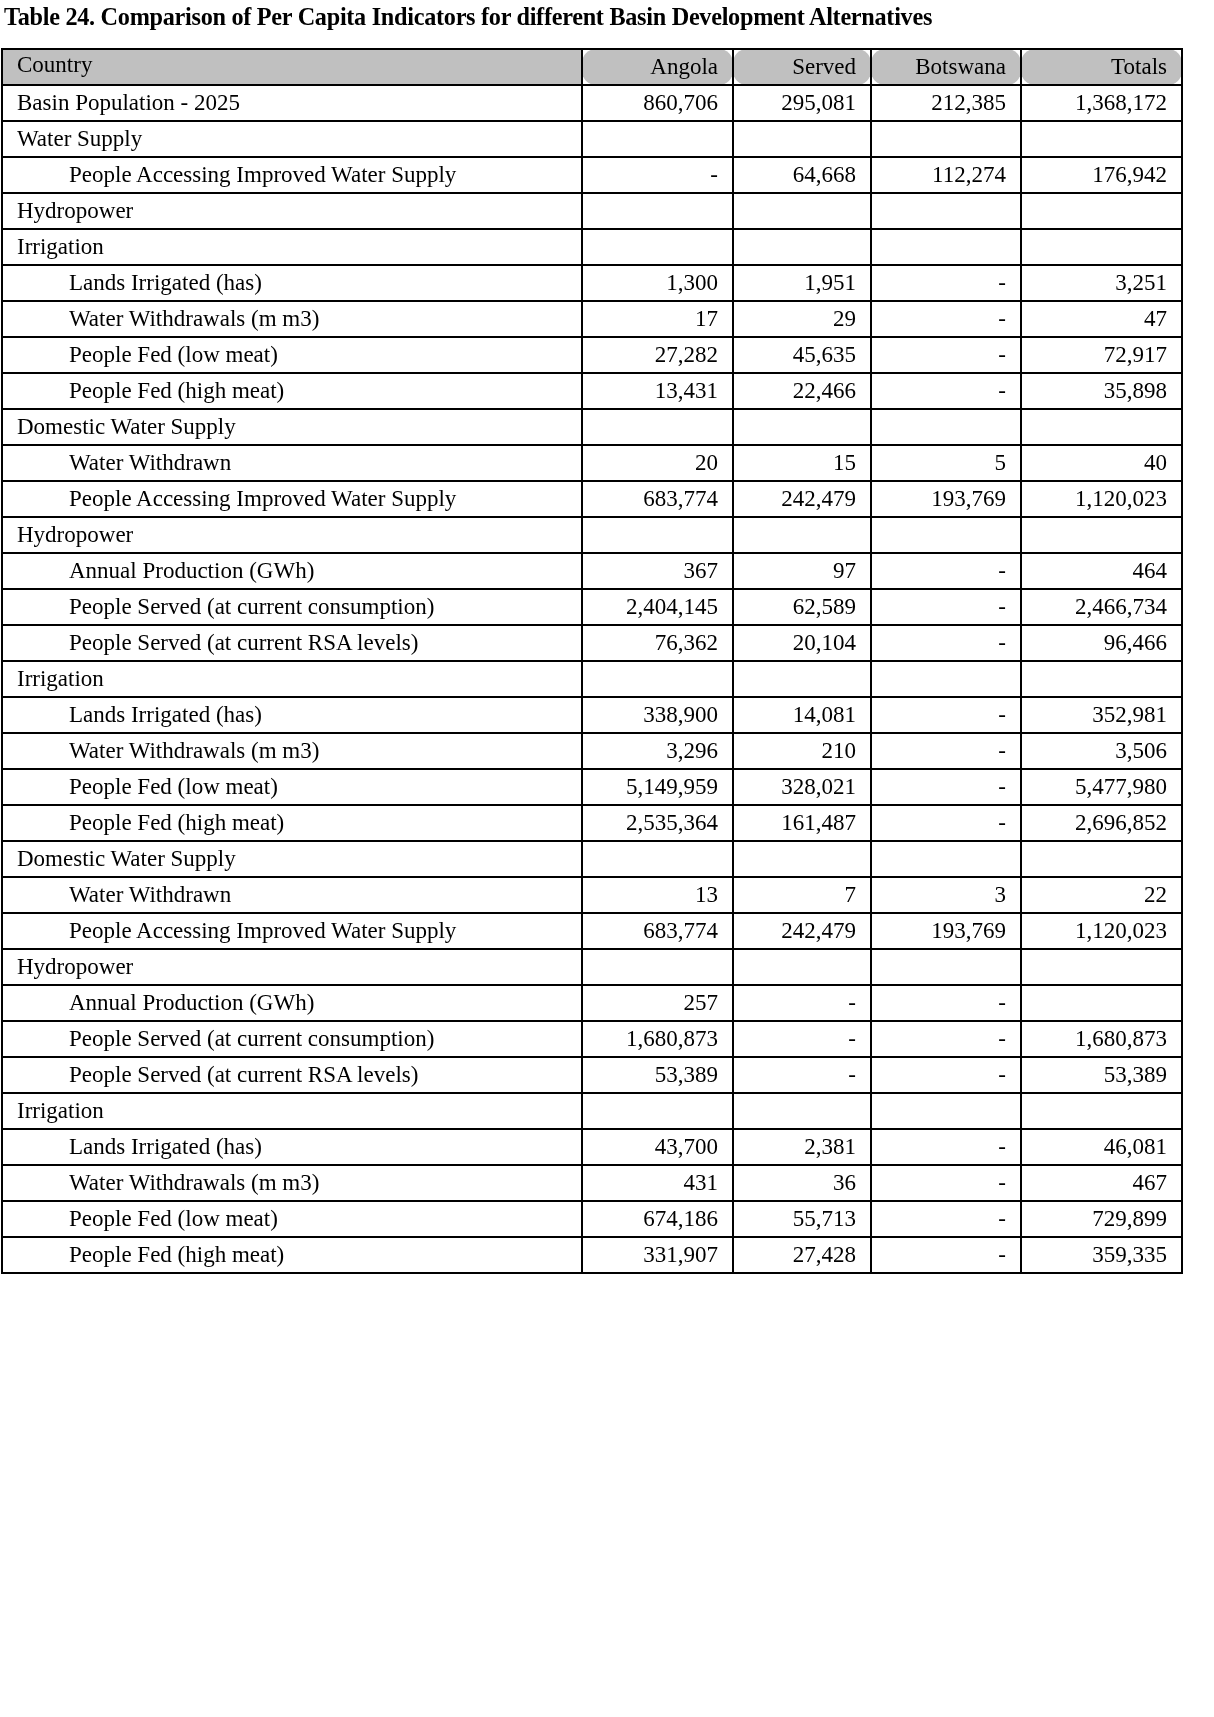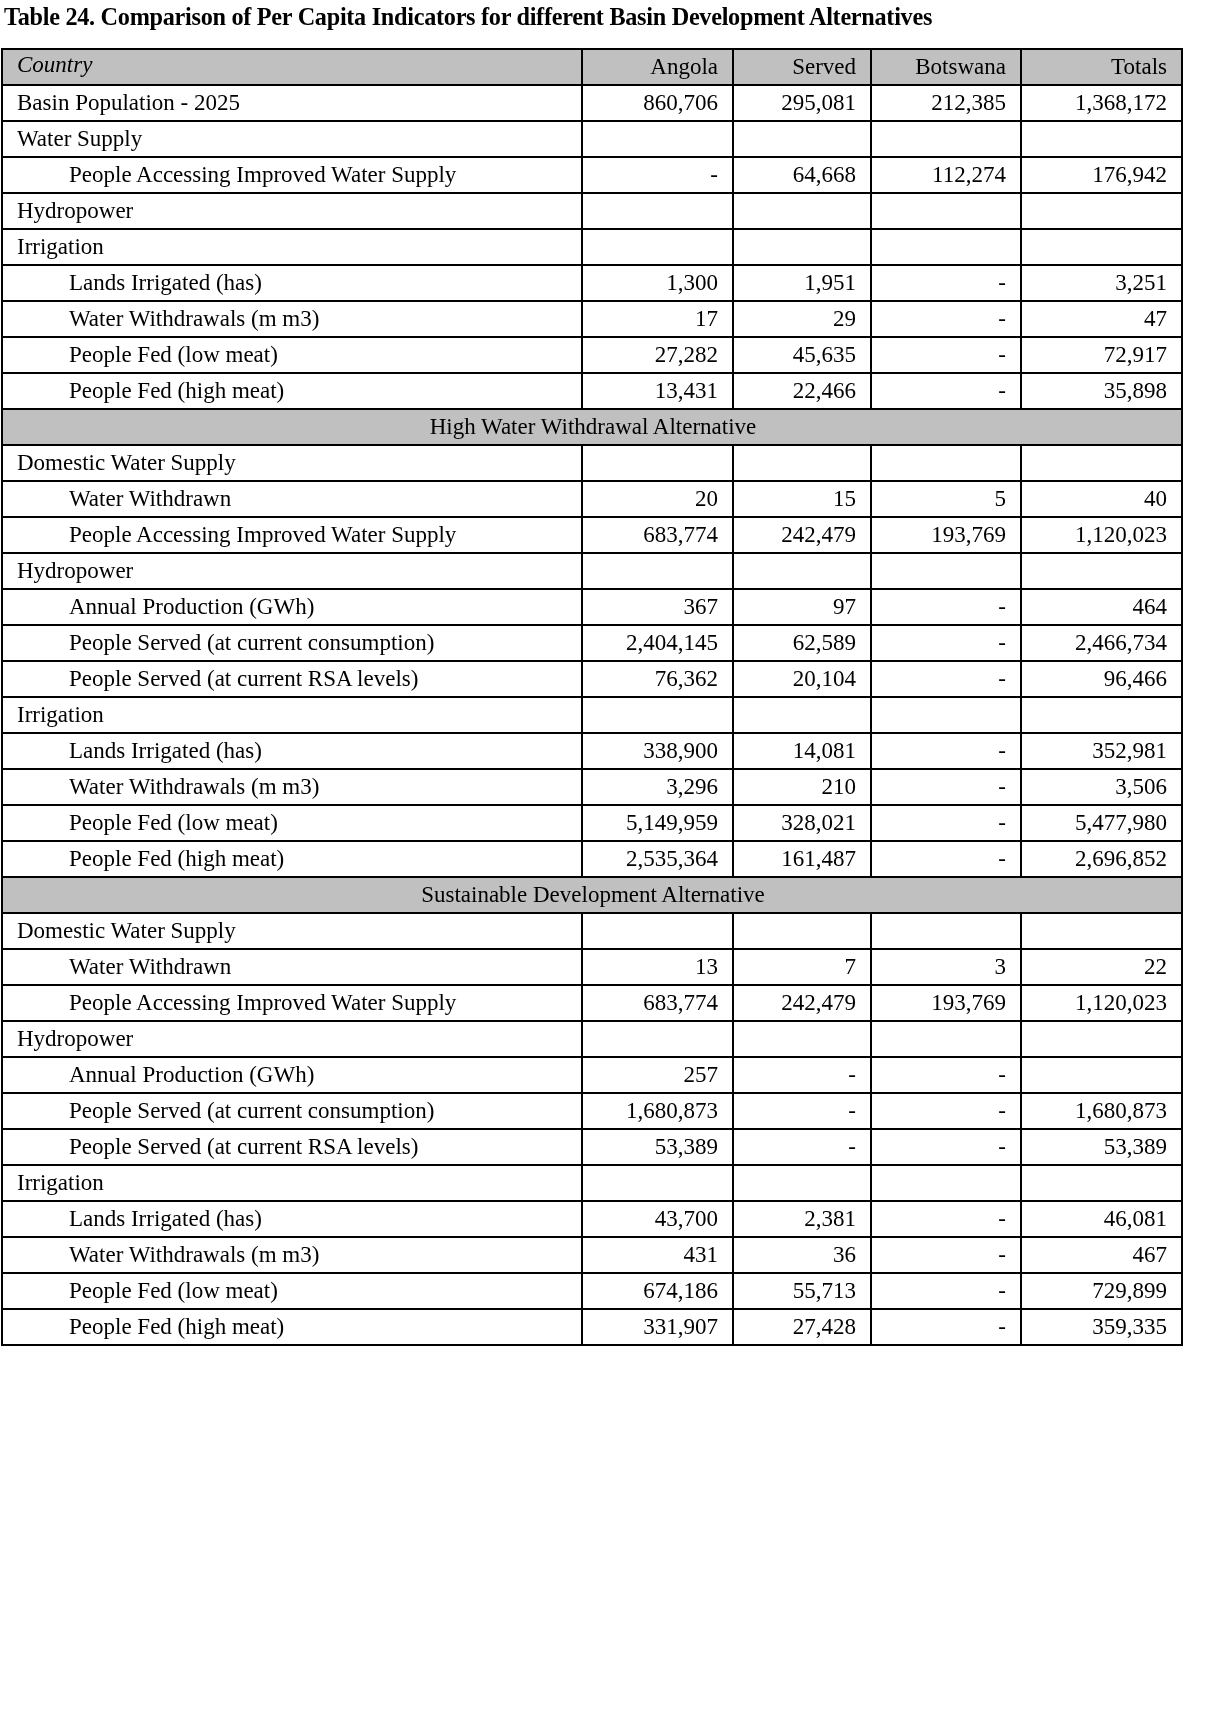--- a/index.html
+++ b/index.html
@@ -31,22 +31,22 @@
       padding: 0 12px 0 14px;
       font-size: 23px;
       line-height: 34px;
       white-space: nowrap;
       overflow: hidden;
       vertical-align: middle;
     }
     td.num { text-align: right; padding-right: 14px; padding-left: 4px; }
     td.sub { padding-left: 66px; margin-top: 48px; }
     tr.header td { background: #c0c0c0; }
-    tr.header td.label { vertical-align: top; line-height: 30px; font-style: italic; }
-    tr.header td.num { vertical-align: bottom; line-height: 34px; }
+    tr.header td.label { vertical-align: top; line-height: 30px; }
+    tr.header td.num { vertical-align: bottom; line-height: 34px; border-radius: 14px; }
     tr.section td {
       background: #c0c0c0; text-align: center;
     }
   </style>
 </head>
 <body>
 
 <div class="title">Table 24. Comparison of Per Capita Indicators for different Basin Development Alternatives</div>
 
 <table>
@@ -121,23 +121,20 @@
         <td class="num">-</td>
         <td class="num">72,917</td>
       </tr>
       <tr>
         <td class="sub">People Fed (high meat)</td>
         <td class="num">13,431</td>
         <td class="num">22,466</td>
         <td class="num">-</td>
         <td class="num">35,898</td>
       </tr>
-      <tr class="section">
-        <td colspan="5">High Water Withdrawal Alternative</td>
-      </tr>
       <tr>
         <td>Domestic Water Supply</td>
         <td class="num"></td>
         <td class="num"></td>
         <td class="num"></td>
         <td class="num"></td>
       </tr>
       <tr>
         <td class="sub">Water Withdrawn</td>
         <td class="num">20</td>
@@ -208,23 +205,20 @@
         <td class="num">-</td>
         <td class="num">5,477,980</td>
       </tr>
       <tr>
         <td class="sub">People Fed (high meat)</td>
         <td class="num">2,535,364</td>
         <td class="num">161,487</td>
         <td class="num">-</td>
         <td class="num">2,696,852</td>
       </tr>
-      <tr class="section">
-        <td colspan="5">Sustainable Development Alternative</td>
-      </tr>
       <tr>
         <td>Domestic Water Supply</td>
         <td class="num"></td>
         <td class="num"></td>
         <td class="num"></td>
         <td class="num"></td>
       </tr>
       <tr>
         <td class="sub">Water Withdrawn</td>
         <td class="num">13</td>

